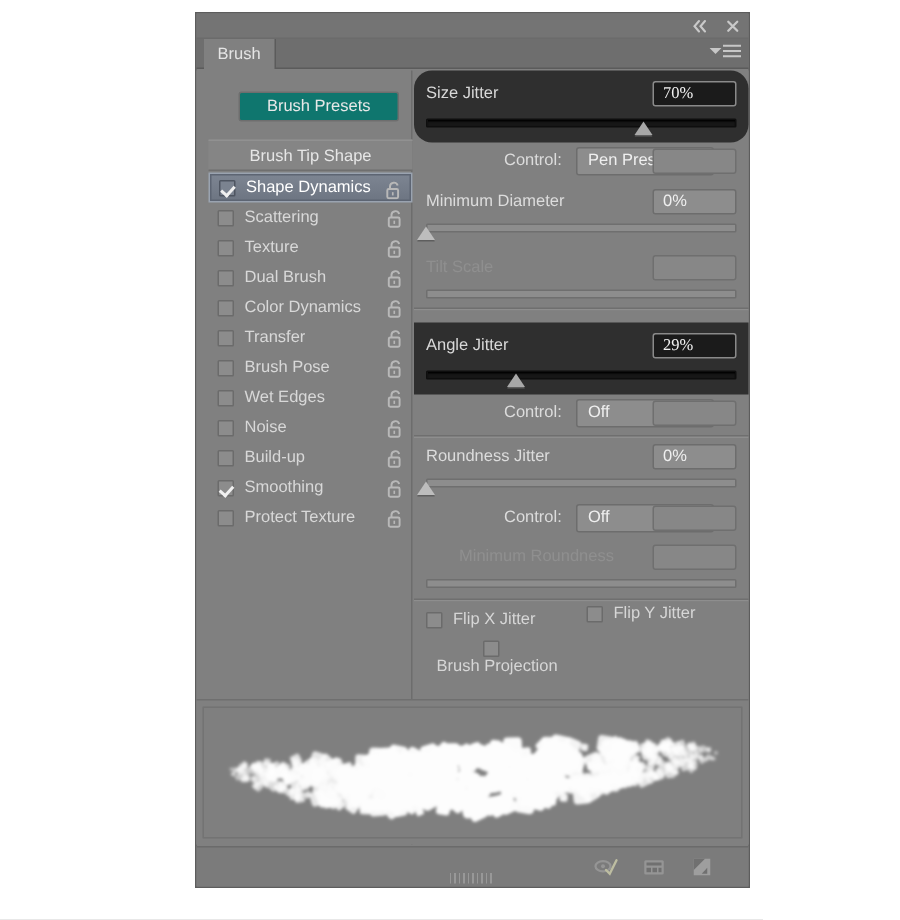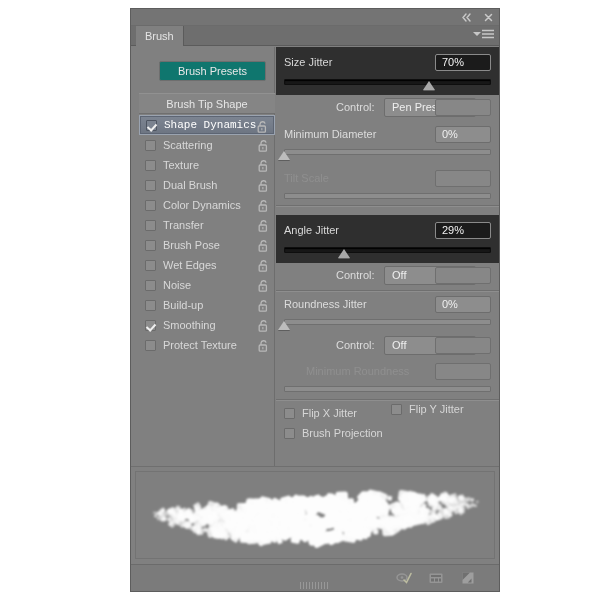--- a/index.html
+++ b/index.html
@@ -132,21 +132,21 @@
     width: 4px; height: 7px;
     border: solid #f0f0f0;
     border-width: 0 2px 2px 0;
     transform: rotate(42deg);
   }
   .opt-label {
     margin-left: 7px;
     color: #d8d8d8; font-size: 11px;
     white-space: nowrap;
   }
-  .opt-row.selected .opt-label { color:#ffffff;font-family:Liberation Mono, monospace; }
+  .opt-row.selected .opt-label { color:#ffffff; }
   .lock {
     position: absolute; right: 6px; top: 4px;
     width: 11px; height: 13px;
   }
   .lock svg { display:block; }
 
   
   .rightcol {
     position: absolute; left: 145px; top: 0;
     right: 0; bottom: 0;
@@ -179,20 +179,21 @@
     border-radius: 2px;
     color: #efefef; font-size: 11px;
     line-height: 15px; text-align: left;
     padding-left: 6px;
     box-sizing: border-box;
   }
   .valbox.onDark {
     background: #1b1b1b;
     border: 1px solid #8a8a8a;
     color: #f2f2f2;
+    font-family: Liberation Serif, serif;
   }
   .valbox.empty { background:#878787; border-color:#6f6f6f; }
 
   
   .slider {
     position: absolute; left: 8px;
     height: 14px;
   }
   .track {
     position: absolute; left: 0; top: 2px;
@@ -471,21 +472,21 @@
                   <rect x="1.2" y="6" width="7.2" height="6.2" rx="1" fill="none" stroke="#b8b8b8" stroke-width="1.3"></rect>
                   <rect x="4.3" y="8.1" width="1.1" height="2.2" fill="#b8b8b8"></rect>
                 </svg>
               </span>
             </div>
           </div>
       </div>
 
       <div class="rightcol">
 
-        <div class="hl-block" style="top:0px;height:48px;">
+        <div class="hl-block" style="top:0px;height:48px;border-radius:12px;">
           <div class="row" style="top:4px;">
             <span class="lbl onDark">Size Jitter</span>
             <span class="valbox onDark">70%</span>
           </div>
           <div class="slider" style="top:30px;left:8px;right:8px;width:auto;">
             <div class="track onDark"></div>
             <div class="thumb onDark" id="thumb-size" style="left: 70%;"></div>
           </div>
         </div>
 
@@ -577,21 +578,21 @@
         <div class="sep" style="top:352px;"></div>
 
         <div class="cbrow" style="left:8px;top:360px;">
           <span class="cbox"></span>
           <span class="cblabel">Flip X Jitter</span>
         </div>
         <div class="cbrow" style="left:115px;top:356px;">
           <span class="cbox"></span>
           <span class="cblabel">Flip Y Jitter</span>
         </div>
-        <div class="cbrow" style="left:8px;top:380px;">
+        <div class="cbrow" style="left:8px;top:380px;flex-direction:column;">
           <span class="cbox"></span>
           <span class="cblabel">Brush Projection</span>
         </div>
       </div>
 
       <div class="preview" style="bottom:0;">
         <div class="preview-inner">
           <svg width="360" height="86" viewBox="0 0 360 86">
             <defs>
               <filter id="soft">

